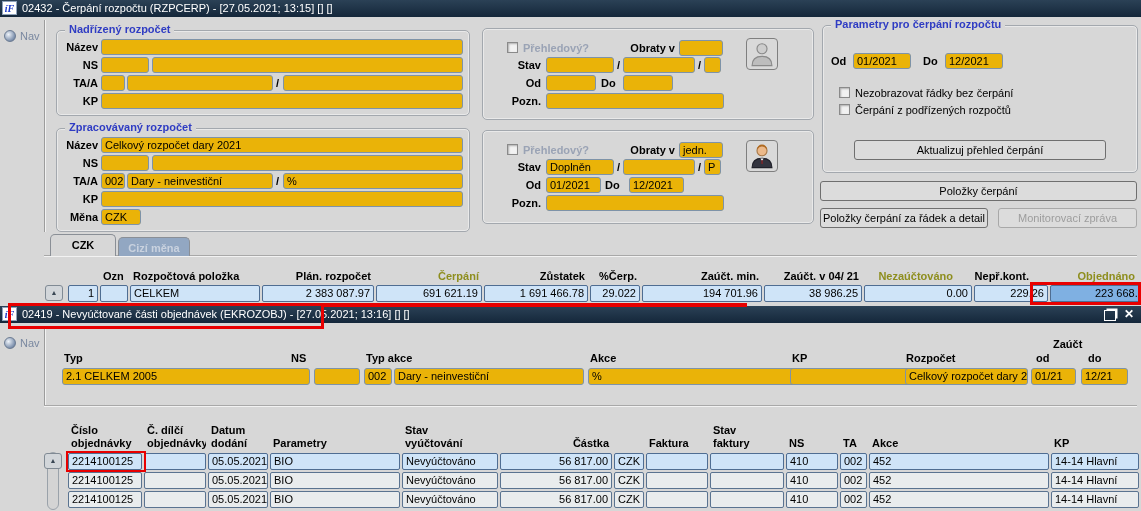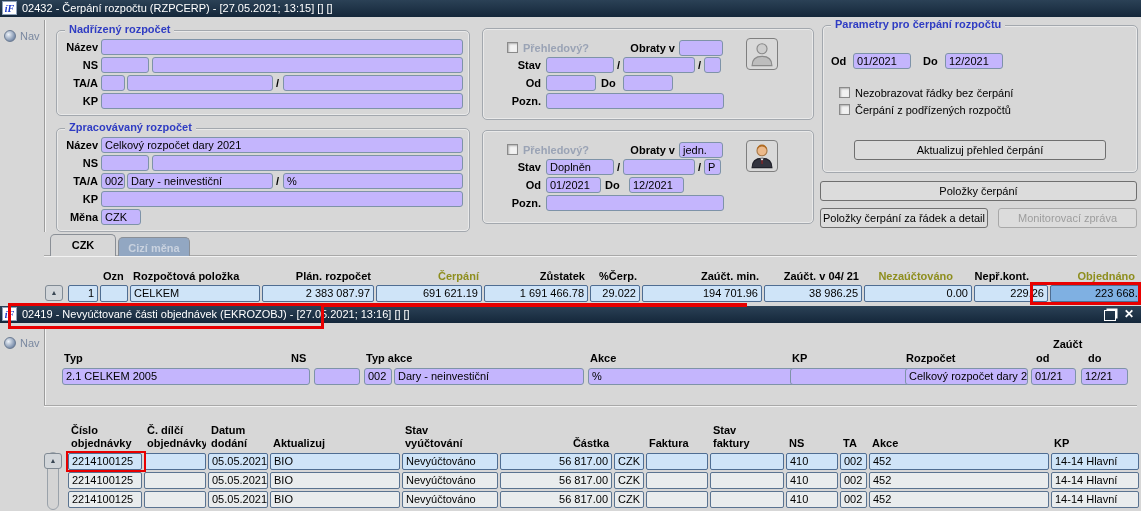--- a/index.html
+++ b/index.html
@@ -7,21 +7,21 @@
           font-family:"Liberation Sans",sans-serif;}
   .abs{position:absolute;}
   .titlebar{position:absolute;left:0;width:1141px;height:17px;background:linear-gradient(#2b4156,#14273a);
             color:#fff;font-size:11px;line-height:17px;white-space:nowrap;}
   .wicon{position:absolute;left:2px;top:1px;width:15px;height:14px;background:#fff;border:1px solid #8fa3bb;
          color:#1535c8;font:italic bold 10px "Liberation Serif",serif;text-align:center;line-height:13px;box-sizing:border-box;}
   .ttext{position:absolute;left:22px;top:0;}
   .lbl{position:absolute;font-weight:bold;font-size:11px;color:#000;white-space:nowrap;}
   .lbl.gray{color:#9aa3b5;}
   .r{text-align:right;}
-  .fld{position:absolute;background:#c4b5fd;border:1px solid #7e93a8;border-radius:3px;font-size:11px;
+  .fld{position:absolute;background:#eab308;border:1px solid #7e93a8;border-radius:3px;font-size:11px;
        line-height:14px;padding:0 3px;overflow:hidden;white-space:nowrap;box-sizing:border-box;height:16px;}
   .grp{position:absolute;border:1px solid #a3a8ae;border-radius:5px;box-shadow:inset 0 0 0 1px #e9e9e9;}
   .gt{position:absolute;top:-8px;left:8px;background:#d7d7d7;padding:0 4px;font-weight:bold;font-size:11px;color:#2f3cc3;white-space:nowrap;}
   .cb{position:absolute;width:11px;height:11px;background:#f2f2f2;border:1px solid #8a8a8a;
       box-shadow:inset 1px 1px 2px rgba(0,0,0,.28);box-sizing:border-box;}
   .btn{position:absolute;background:#dcdcdc;border:1px solid #6f6f6f;border-radius:3px;font-size:11px;
        text-align:center;box-sizing:border-box;padding-top:3px;color:#000;cursor:pointer;white-space:nowrap;overflow:hidden;}
   .btn.dis{color:#9d9d9d;border-color:#a8a8a8;}
   .vdiv{position:absolute;width:1px;background:#9c9c9c;box-shadow:1px 0 0 #f2f2f2;}
   .hline{position:absolute;height:1px;background:#a8a8a8;box-shadow:0 1px 0 #f2f2f2;}
@@ -239,21 +239,21 @@
 
   <div class="hline" style="left:44px;top:405px;width:1093px;"></div>
 
   <div class="trow" id="t2h" style="left:68px;top:412px;height:38px;">
       <div class="hc" style="width: 74px;">Číslo
 objednávky</div>
       <div class="hc" style="width: 62px;">Č. dílčí
 objednávky</div>
       <div class="hc" style="width: 60px;">Datum
 dodání</div>
-      <div class="hc" style="width: 130px;">Aktualizuj</div>
+      <div class="hc" style="width: 130px;">Parametry</div>
       <div class="hc" style="width: 96px;">Stav
 vyúčtování</div>
       <div class="hc" style="width: 112px; text-align: right; justify-content: flex-end;">Částka</div>
       <div class="hc" style="width: 30px;"></div>
       <div class="hc" style="width: 62px;">Faktura</div>
       <div class="hc" style="width: 74px;">Stav
 faktury</div>
       <div class="hc" style="width: 52px;">NS</div>
       <div class="hc" style="width: 27px;">TA</div>
       <div class="hc" style="width: 180px;">Akce</div>

